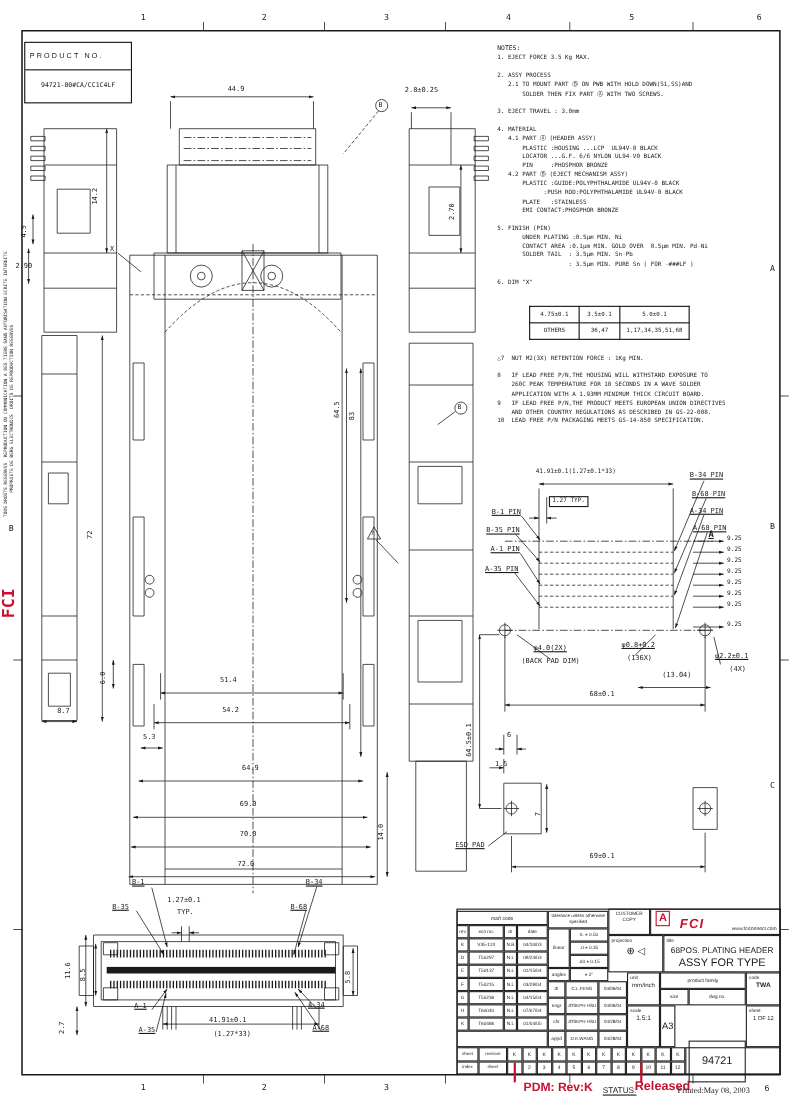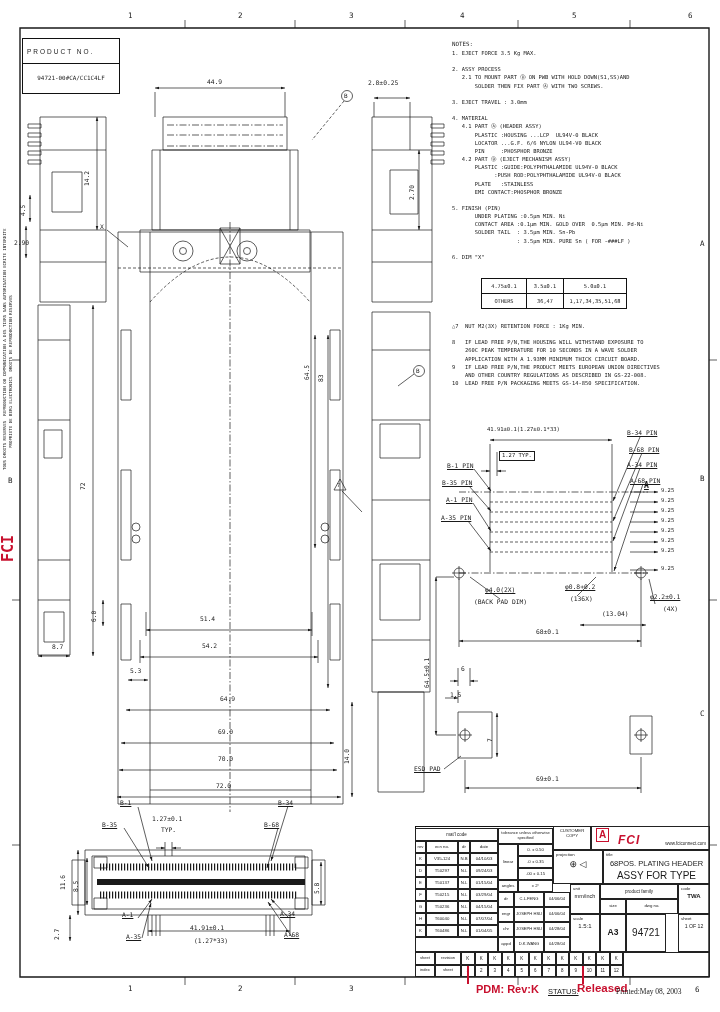--- a/index.html
+++ b/index.html
@@ -505,22 +505,22 @@
       <div class="tbcell" style="left: 544px; top: 907px; width: 26px; height: 15px; font-size: 4.1px;">04/06/04</div>
       <div class="tbcell" style="left: 498px; top: 922px; width: 16px; height: 15px; font-size: 4.3px;">chr</div>
       <div class="tbcell" style="left: 514px; top: 922px; width: 30px; height: 15px; font-size: 4.1px;">JOSEPH HSU</div>
       <div class="tbcell" style="left: 544px; top: 922px; width: 26px; height: 15px; font-size: 4.1px;">04/28/04</div>
       <div class="tbcell" style="left: 498px; top: 937px; width: 16px; height: 15px; font-size: 4.3px;">appd</div>
       <div class="tbcell" style="left: 514px; top: 937px; width: 30px; height: 15px; font-size: 4.1px;">D.K.WANG</div>
       <div class="tbcell" style="left: 544px; top: 937px; width: 26px; height: 15px; font-size: 4.1px;">04/28/04</div>
       <div class="tbcell" style="left: 600px; top: 884px; width: 78px; height: 15px; font-size: 4.5px;">product family</div>
       <div class="tbcell" style="left: 600px; top: 899px; width: 26px; height: 15px;">size</div>
       <div class="tbcell" style="left: 626px; top: 899px; width: 52px; height: 15px;">dwg no.</div>
-      <div class="tbcell" style="left: 600px; top: 914px; width: 26px; height: 38px; font-size: 8.5px; font-weight: bold;">A3</div>
-      <div class="tbcell" style="left: 626px; top: 914px; width: 40px; height: 38px; font-size: 10px;">94721</div>
+      <div class="tbcell" style="left: 600px; top: 914px; width: 14px; height: 38px; font-size: 8.5px;">A3</div>
+      <div class="tbcell" style="left: 626px; top: 946px; width: 52px; height: 38px; font-size: 10px;">94721</div>
       <div class="tbcell" style="left: 623px; top: 952px; width: 87px; height: 25px; font-size: 4.3px;"></div>
       <div class="tbcell" style="left: 415px; top: 952px; width: 20px; height: 12.5px; font-size: 4px;">sheet</div>
       <div class="tbcell" style="left: 435px; top: 952px; width: 26px; height: 12.5px; font-size: 4px;">revision</div>
       <div class="tbcell" style="left: 415px; top: 964.5px; width: 20px; height: 12.5px; font-size: 4px;">index</div>
       <div class="tbcell" style="left: 435px; top: 964.5px; width: 26px; height: 12.5px; font-size: 4px;">sheet</div>
       <div class="tbcell" style="left: 461px; top: 952px; width: 13.5px; height: 12.5px; font-size: 4.5px;">K</div>
       <div class="tbcell" style="left: 461px; top: 964.5px; width: 13.5px; height: 12.5px; font-size: 4.5px;">1</div>
       <div class="tbcell" style="left: 474.5px; top: 952px; width: 13.5px; height: 12.5px; font-size: 4.5px;">K</div>
       <div class="tbcell" style="left: 474.5px; top: 964.5px; width: 13.5px; height: 12.5px; font-size: 4.5px;">2</div>
       <div class="tbcell" style="left: 488px; top: 952px; width: 13.5px; height: 12.5px; font-size: 4.5px;">K</div>

